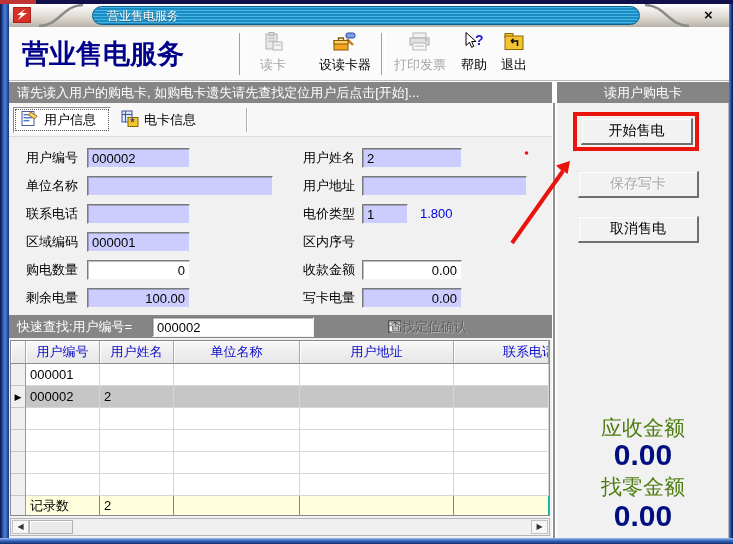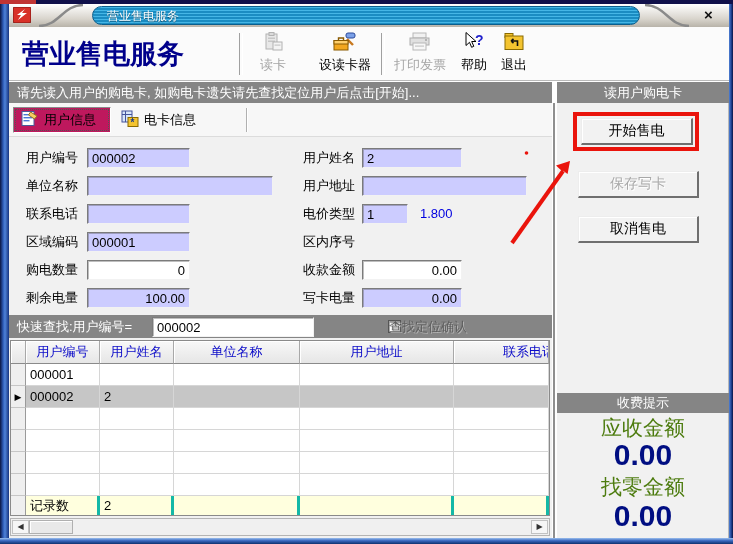--- a/index.html
+++ b/index.html
@@ -43,21 +43,21 @@
   .rp-header{left:557px;top:82px;width:172px;height:21px;text-align:center;}
   
   .left-panel{left:9px;top:103px;width:543px;height:435px;background:#f1f1f1;}
   .tab-strip{left:9px;top:103px;width:543px;height:34px;background:#f7f7f7;
     border-bottom:1px solid #dcdcdc;box-sizing:border-box;}
   .divider-v{left:553px;top:103px;width:2px;height:435px;background:#8f8f8f;}
   .right-panel{left:557px;top:103px;width:172px;height:435px;background:#f1f1f1;
     border-right:1px solid #b9b9b9;box-sizing:border-box;}
   
   .tab{height:26px;display:flex;align-items:center;gap:5px;padding:0 7px;box-sizing:border-box;font-size:13px;}
-  .tab.active{background:#be185d;border:1px solid;border-color:#8a8a8a #ffffff #ffffff #8a8a8a;
+  .tab.active{background:#ffffff;border:1px solid;border-color:#8a8a8a #ffffff #ffffff #8a8a8a;
     outline:1px dotted #555;outline-offset:-3px;}
   .tab-sep{left:246px;top:108px;width:1px;height:24px;background:#b0b0b0;border-right:1px solid #fff;}
   
   .lbl{font-size:13px;color:#000;line-height:20px;white-space:nowrap;}
   .field{height:20px;box-sizing:border-box;font-size:13px;padding:1px 4px;background:#ccccff;
     border:1px solid;border-color:#7b7b7b #f2f2f2 #f2f2f2 #7b7b7b;
     box-shadow:inset 1px 1px 0 rgba(70,70,70,.35);color:#000;
     font-family:"Liberation Sans","DejaVu Sans",sans-serif;}
   .field.white{background:#ffffff;}
   .field.num{text-align:right;}
@@ -79,21 +79,21 @@
     border-bottom:1px solid #8a8a8a;box-shadow:inset 1px 1px 0 #fff;
     color:#0a0ac8;font-size:13px;text-align:center;line-height:21px;overflow:hidden;white-space:nowrap;}
   .th.clip{text-align:left;}
   .th.clip span{display:inline-block;width:150px;text-align:center;}
   .ind{background:#efefef;border-right:1px solid #9a9a9a;border-bottom:1px solid #c6c6c6;
     text-align:center;font-size:9px;line-height:22px;color:#000;}
   .td{font-size:13px;line-height:21px;padding-left:4px;border-right:1px solid #d6d6d6;
     border-bottom:1px solid #d6d6d6;white-space:nowrap;overflow:hidden;color:#000;}
   .sel{background:#c6c6c6;}
   .tf{background:#ffffde;font-size:13px;line-height:19px;padding-left:4px;
-    border-right:3px solid #14b8a6;white-space:nowrap;overflow:hidden;}
+    border-right:1px solid #14b8a6;white-space:nowrap;overflow:hidden;}
   .tf.ind2{background:#efefef;border-right:1px solid #9a9a9a;padding:0;}
   
   .hscroll{left:10px;top:518px;width:540px;height:18px;background:#f0f0f0;
     border:1px solid #b4b4b4;box-sizing:border-box;}
   .sc-btn{top:1px;width:17px;height:14px;background:#f6f6f6;border:1px solid #c2c2c2;
     box-sizing:border-box;text-align:center;font-size:8px;line-height:12px;color:#333;}
   .sc-thumb{left:18px;top:1px;width:44px;height:14px;background:#e9e9e9;
     border:1px solid #b0b0b0;box-sizing:border-box;box-shadow:inset 1px 1px 0 #fff;}
   
   .red-box{left:573px;top:112px;width:126px;height:39px;border:4px solid #ea140c;box-sizing:border-box;}
@@ -333,21 +333,20 @@
     <div class="abs sc-btn" style="left:1px;">◀</div>
     <div class="abs sc-thumb"></div>
     <div class="abs sc-btn" style="right:1px;">▶</div>
   </div>
 
   <div class="abs red-box"></div>
   <div class="abs btn95 disabled" style="left:578px;top:171px;width:121px;height:27px;">保存写卡</div>
   <div class="abs btn95" style="left:581px;top:118px;width:112px;height:27px;">开始售电</div>
   <div class="abs btn95" style="left:578px;top:216px;width:121px;height:27px;">取消售电</div>
 
-  <div class="abs graybar charge-bar" style="text-align:center;">收费提示</div>
   <div class="abs money-lbl" style="top:414px;">应收金额</div>
   <div class="abs money-val" style="top:438px;">0.00</div>
   <div class="abs money-lbl" style="top:473px;">找零金额</div>
   <div class="abs money-val" style="top:499px;">0.00</div>
 
   <svg class="abs overlay" width="733" height="544" viewBox="0 0 733 544">
     <line x1="512" y1="243" x2="563" y2="171" stroke="#ea140c" stroke-width="4"></line>
     <polygon points="570,161 567.6,174 558.6,167.6" fill="#ea140c"></polygon>
     <polygon points="570,161 556,165.5 562.5,171.5" fill="#ea140c"></polygon>
     <circle cx="526.5" cy="153" r="1.8" fill="#ea140c"></circle>

